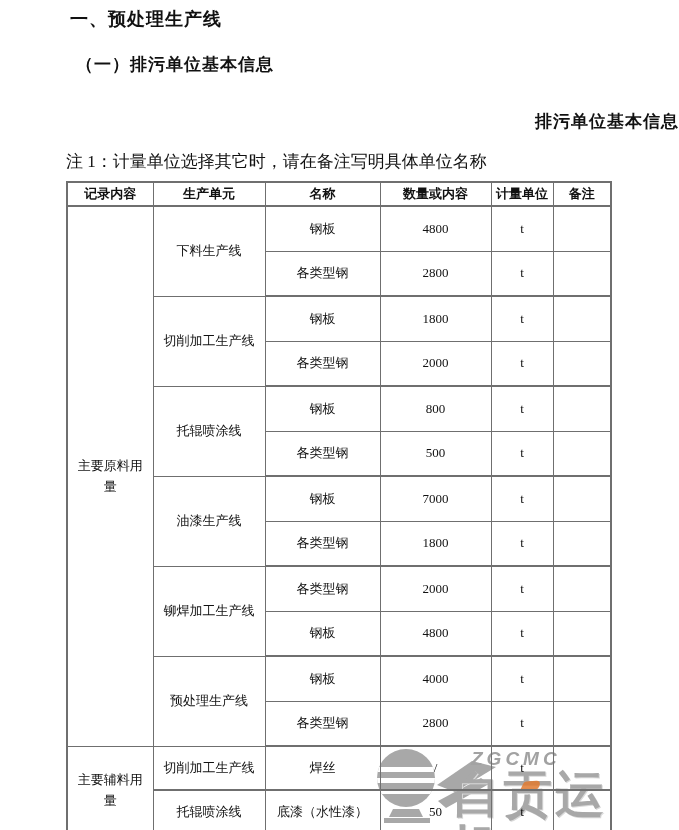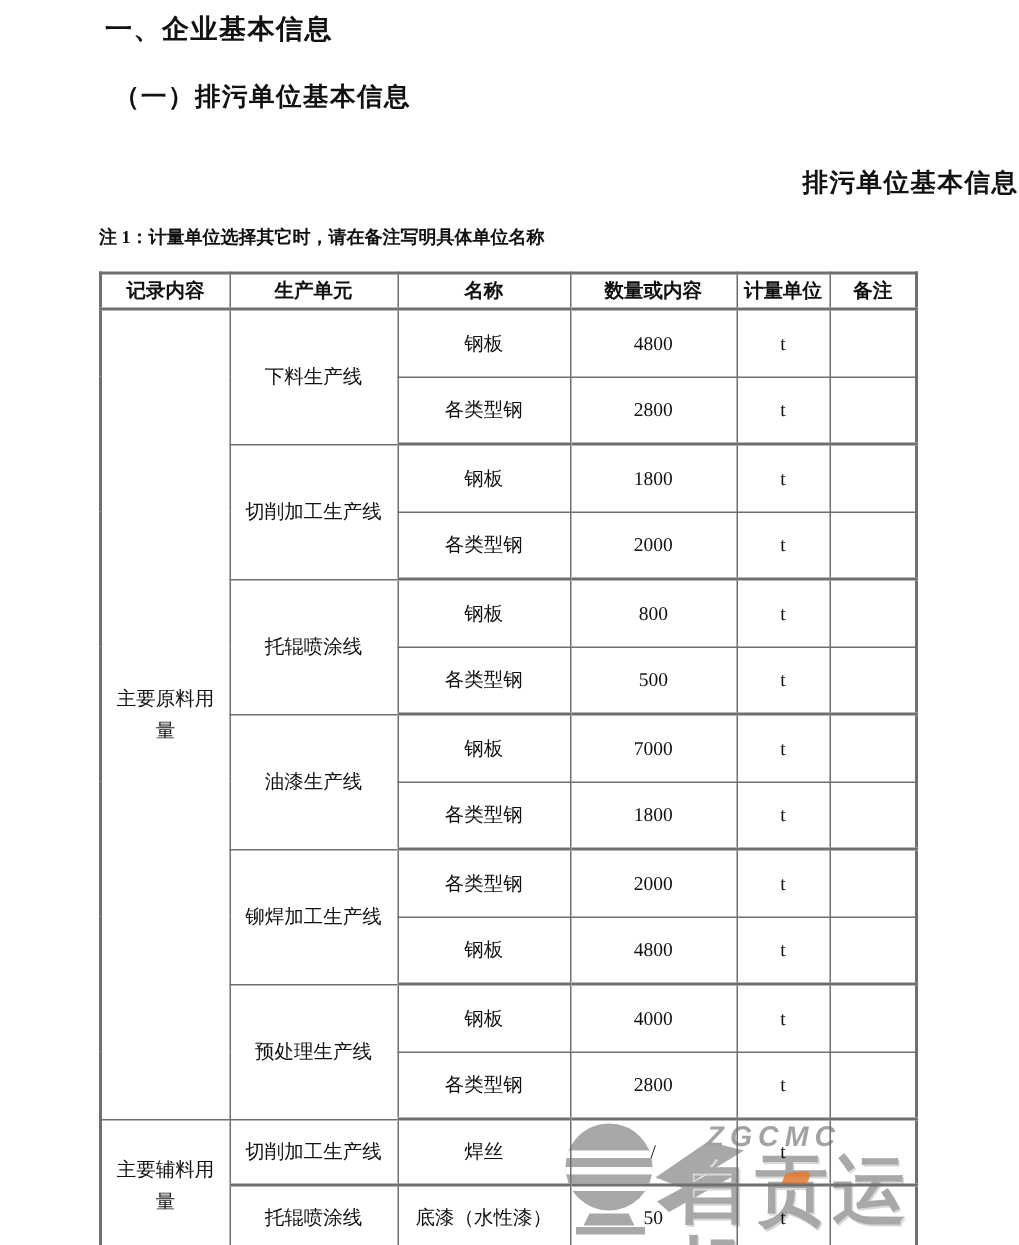--- a/index.html
+++ b/index.html
@@ -27,21 +27,21 @@
   }
   .table-title {
     position:absolute; left:0; top:110px; width:679px;
     text-align:right;
     font-family:"Liberation Sans","DejaVu Sans",sans-serif;
     font-weight:bold; font-size:17px; letter-spacing:1px;
     color:#111;
   }
   .note {
     position:absolute; left:66px; top:150px;
-    font-weight:bold; font-size:12px;
+    font-weight:normal; font-size:17px;
     color:#111;
   }
 
   
   .watermark {
     position:absolute; left:375px; top:745px;
     width:280px; height:95px;
     z-index:0;
   }
   .wm-emblem { position:absolute; left:0; top:0; }
@@ -115,21 +115,21 @@
     <polygon points="18,64 44,64 48,72 14,72" fill="#a8a8a8"></polygon>
     <rect x="9" y="73" width="46" height="5" fill="#a8a8a8"></rect>
     <polygon points="62,40 97,16 121,22 80,47" fill="#a8a8a8"></polygon>
     <polygon points="63,56 106,33 114,39 71,63" fill="#a8a8a8"></polygon>
   </svg>
   <div class="wm-acronym">ZGCMC</div>
   <div class="wm-brand">自贡运机</div>
   <div class="wm-accent"></div>
 </div>
 
-<div class="h1">一、企业基本信息</div>
+<div class="h1">一、预处理生产线</div>
 <div class="h2">（一）排污单位基本信息</div>
 <div class="table-title">排污单位基本信息</div>
 <div class="note">注 1：计量单位选择其它时，请在备注写明具体单位名称</div>
 
 <table class="info">
   <colgroup>
     <col style="width:86px">
       <col style="width:112px">
       <col style="width:115px">
     <col style="width:111px">

